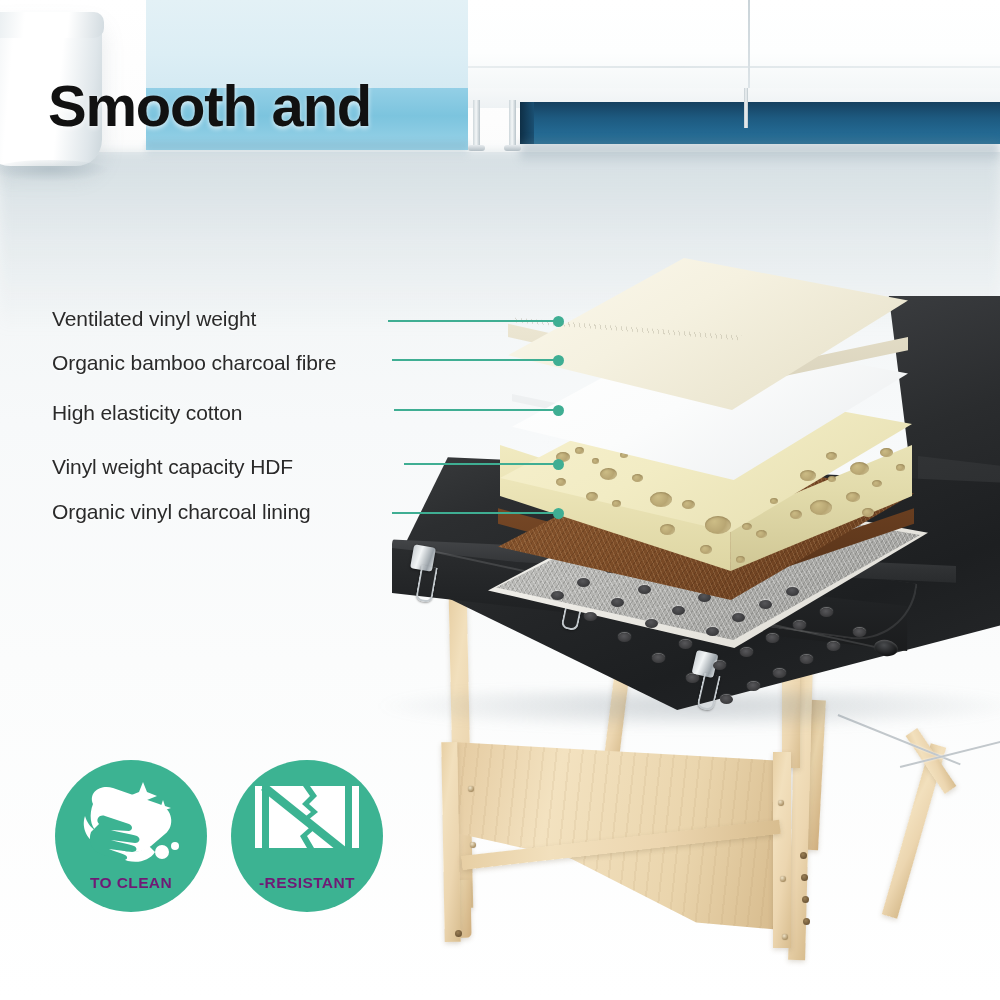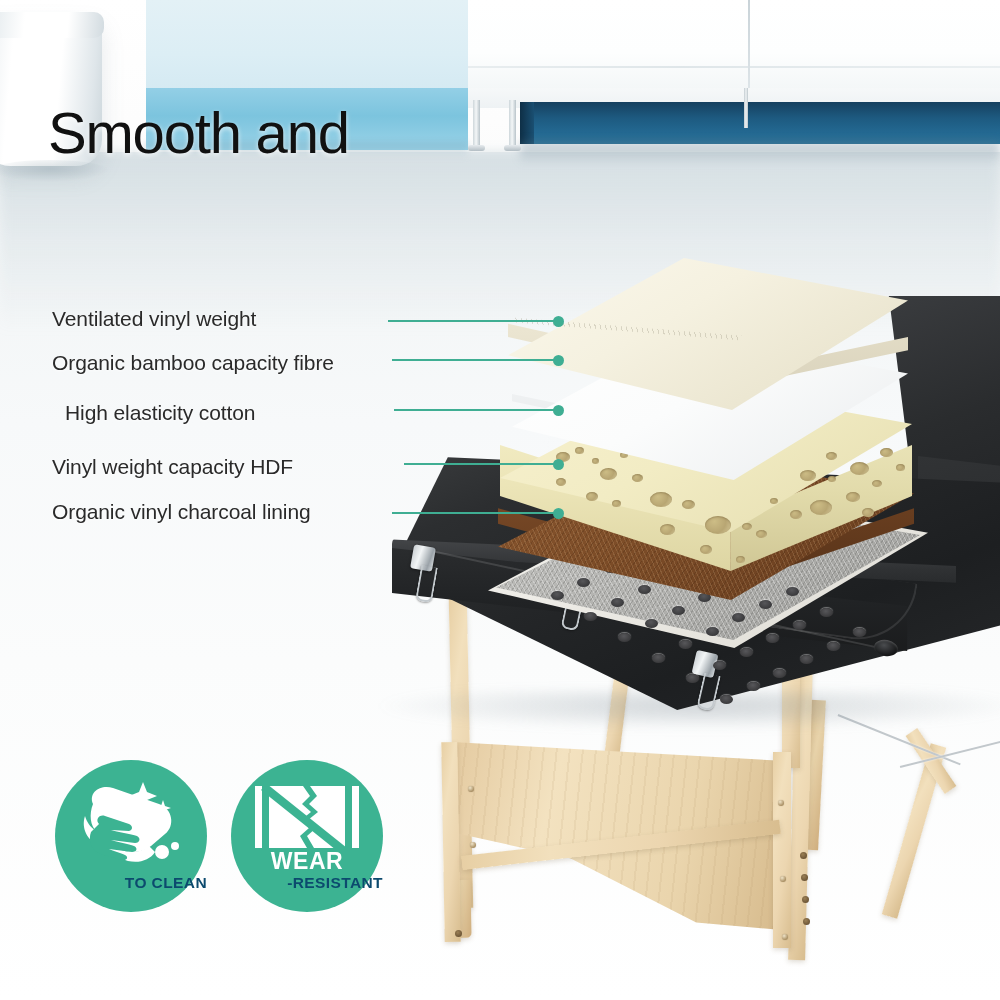--- a/index.html
+++ b/index.html
@@ -78,22 +78,22 @@
     background:linear-gradient(95deg,#e8edf0 0%,#ffffff 24%,#ffffff 62%,#dfe6ea 88%,#ccd6db 100%);
     box-shadow:0 10px 22px rgba(120,140,150,.18);
   }
   .vase-lip{position:absolute;left:-18px;top:12px;width:122px;height:26px;border-radius:10px;
     background:linear-gradient(95deg,#dde5e9,#ffffff 35%,#ffffff 70%,#d2dbe0);}
   .vase-shadow{position:absolute;left:-10px;top:160px;width:120px;height:22px;border-radius:50%;
     background:radial-gradient(ellipse at 50% 40%,rgba(140,160,170,.35),rgba(255,255,255,0) 70%);}
 
   
   .headline{position:absolute;left:48px;top:78px;width:560px;
-    font-weight:normal;font-size:58px;line-height:.97;letter-spacing:-1.2px;
-    color:#111;text-shadow:0 2px 5px rgba(255,255,255,.75);margin-top:27px;}
+    font-weight:bold;font-size:58px;line-height:.97;letter-spacing:-1.2px;
+    color:#111;text-shadow:0 2px 5px rgba(255,255,255,.75);}
   .headline .l2{display:block;}
   .subhead{position:absolute;left:50px;top:218px;
     font-size:31px;font-weight:500;color:#151515;letter-spacing:-.2px;
     text-shadow:0 1px 3px rgba(255,255,255,.8);}
 
   
   .feat{position:absolute;font-size:21px;color:#2a2a2a;white-space:nowrap;
     letter-spacing:-.1px;text-shadow:0 1px 3px rgba(255,255,255,.85);}
   .lead-line{position:absolute;height:2px;background:#3fae93;}
   .lead-dot{position:absolute;width:11px;height:11px;border-radius:50%;background:#3fae93;}
@@ -235,21 +235,21 @@
     clip-path:polygon(44% 0%, 100% 28%, 56% 100%, 0% 64%);
     background:repeating-linear-gradient(62deg,rgba(255,255,255,.30) 0 1px,rgba(0,0,0,0) 1px 4px),
                repeating-linear-gradient(122deg,rgba(70,70,68,.22) 0 1px,rgba(0,0,0,0) 1px 4px);}
   .dimple{position:absolute;width:13px;height:9px;border-radius:50%;
     background:radial-gradient(ellipse at 45% 35%,#57575a,#3a3a3c 70%);
     box-shadow:0 -1px 1px rgba(255,255,255,.4);}
 
   
   .badge{position:absolute;width:152px;height:152px;border-radius:50%;background:#3cb392;}
   .badge-t1{position:absolute;width:100%;text-align:center;font-weight:bold;color:#fff;}
-  .badge-t2{position:absolute;width:100%;text-align:right;font-weight:bold;color:#0c4a6e;}
+  .badge-t2{position:absolute;width:100%;text-align:center;font-weight:bold;color:#701a75;}
 </style>
 </head>
 <body>
 
 <div id="stage">
 
   <div class="bg-room"></div>
   <div class="bg-floor"></div>
   <div class="bg-floor-sheen"></div>
 
@@ -423,24 +423,24 @@
   </div>
 
   <div class="headline">
     <span>Smooth and</span>
   </div>
 
   <div id="features">
       <div class="feat" style="left: 52px; top: 307px;">Ventilated vinyl weight</div>
       <div class="lead-line" style="left: 388px; top: 320px; width: 168px;"></div>
       <div class="lead-dot" style="left: 553px; top: 315.5px;"></div>
-      <div class="feat" style="left: 52px; top: 351px;">Organic bamboo capacity fibre</div>
+      <div class="feat" style="left: 52px; top: 351px;">Organic bamboo charcoal fibre</div>
       <div class="lead-line" style="left: 392px; top: 359px; width: 164px;"></div>
       <div class="lead-dot" style="left: 553px; top: 354.5px;"></div>
-      <div class="feat" style="left: 52px; top: 401px; margin-left: 13px;">High elasticity cotton</div>
+      <div class="feat" style="left: 52px; top: 401px;">High elasticity cotton</div>
       <div class="lead-line" style="left: 394px; top: 409px; width: 162px;"></div>
       <div class="lead-dot" style="left: 553px; top: 404.5px;"></div>
       <div class="feat" style="left: 52px; top: 455px;">Vinyl weight capacity HDF</div>
       <div class="lead-line" style="left: 404px; top: 463px; width: 152px;"></div>
       <div class="lead-dot" style="left: 553px; top: 458.5px;"></div>
       <div class="feat" style="left: 52px; top: 500px;">Organic vinyl charcoal lining</div>
       <div class="lead-line" style="left: 392px; top: 512px; width: 164px;"></div>
       <div class="lead-dot" style="left: 553px; top: 507.5px;"></div>
     </div>
 
@@ -464,17 +464,16 @@
   <div class="badge" style="left:231px;top:760px;">
     <svg width="152" height="152" viewBox="0 0 152 152" style="position:absolute;left:0;top:0;">
       <rect x="24" y="26" width="7" height="62" fill="#ffffff"></rect>
       <rect x="121" y="26" width="7" height="62" fill="#ffffff"></rect>
       <rect x="38" y="26" width="76" height="62" fill="#ffffff"></rect>
 
       <path d="M72 26 L79 36 L71 44 L80 52 L70 60 L78 68 L69 76 L76 88 L83 88 L76 76 L85 68 L77 60 L87 52 L78 44 L86 36 L79 26 Z" fill="#3cb392"></path>
 
       <path d="M36 24 L116 88 L110 94 L30 30 Z" fill="#3cb392"></path>
     </svg>
-    <div class="badge-t1" style="top:88px;font-size:23px;letter-spacing:.5px;">WEAR</div>
     <div class="badge-t2" style="top:114px;font-size:15.5px;letter-spacing:.4px;">-RESISTANT</div>
   </div>
 
 </div>
 
 </body></html>

